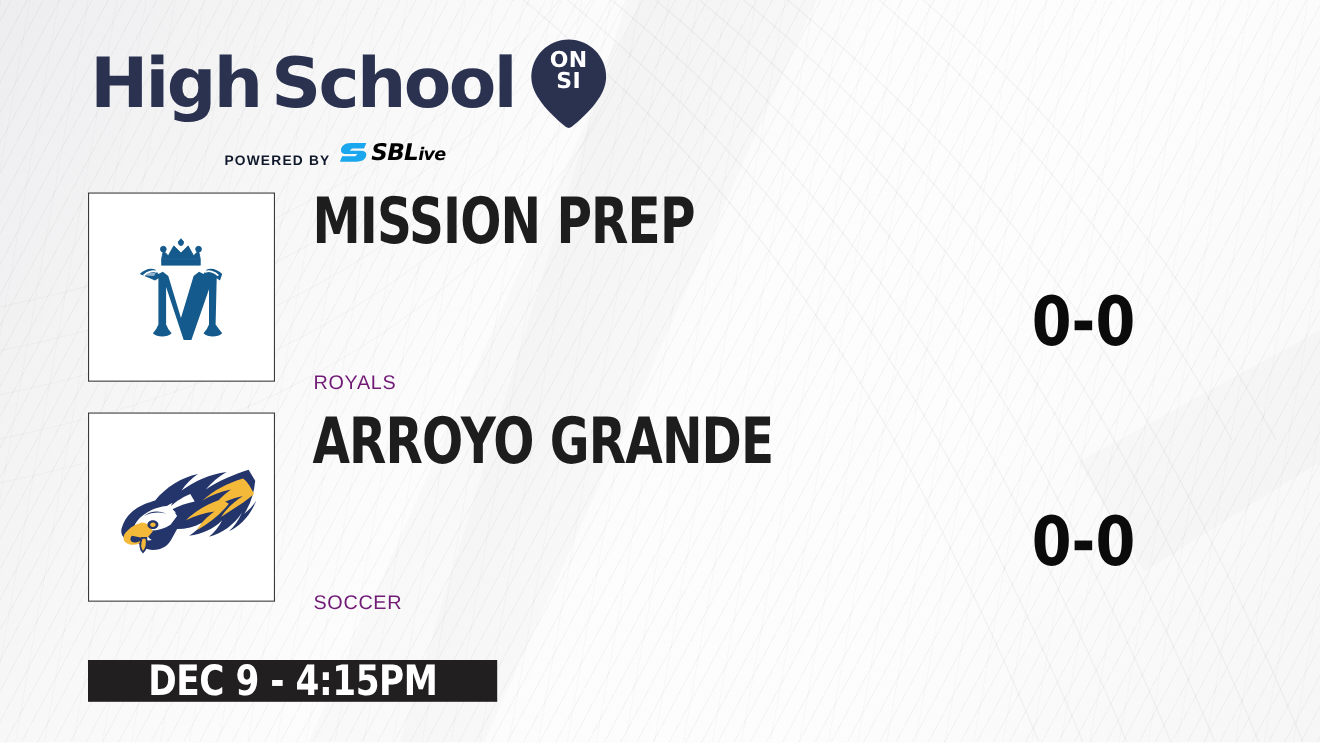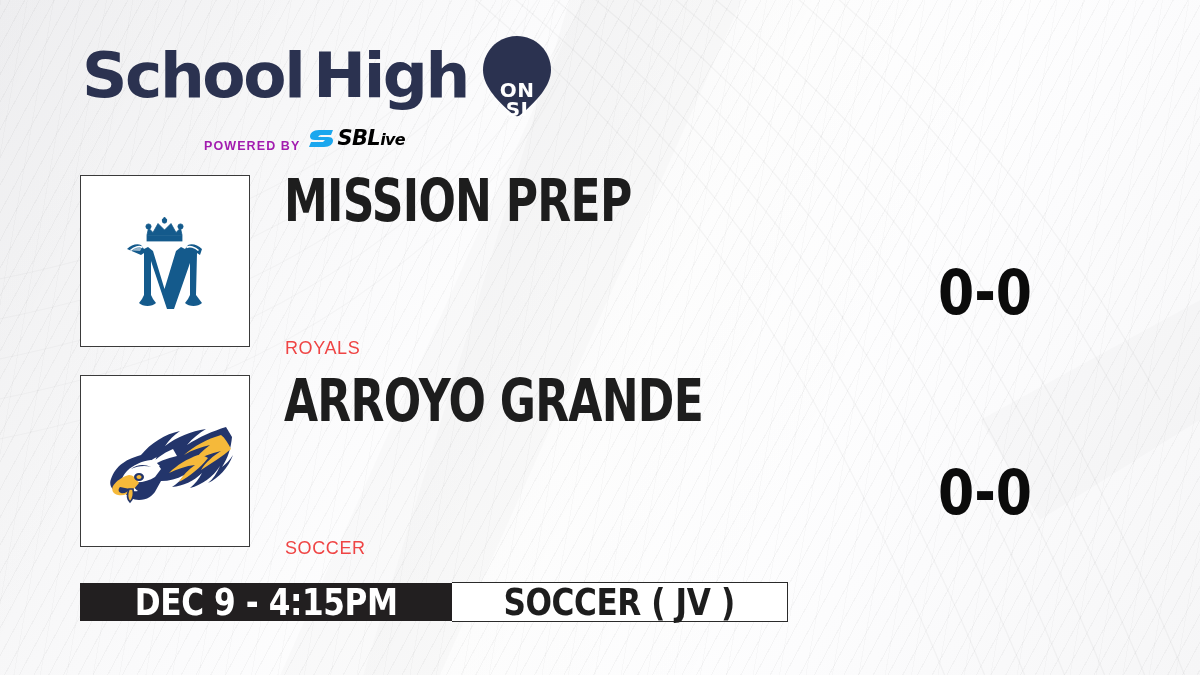--- a/index.html
+++ b/index.html
@@ -80,30 +80,30 @@
     white-space:nowrap;
   }
   .pin { position:relative; width:74px; height:84px; margin-left:2px; flex:none; }
   .pin svg { position:absolute; inset:0; width:74px; height:84px; }
   .pin-text {
     position:absolute; left:0; top:11px; width:74px;
     text-align:center;
     font-family:"DejaVu Sans", sans-serif;
     font-weight:bold;
     font-size:20px; line-height:19px;
-    color:#ffffff; letter-spacing:0.3px;margin-top:36px;
+    color:#ffffff; letter-spacing:0.3px;
   }
   .powered {
     display:flex; align-items:center; gap:9px;
     margin-top:5px; padding-left:122px;
   }
   .powered-label {
     font-family:"Liberation Sans", sans-serif;
     font-size:12.5px; font-weight:bold;
-    letter-spacing:1.1px; color:#a21caf;margin-top:16px;
+    letter-spacing:1.1px; color:#0f172a;margin-top:16px;
   }
   .sblive { display:flex; align-items:center; gap:2px; }
   .sblive-mark { width:26px; height:19px; flex:none; }
   .sblive-word {
     font-family:"DejaVu Sans", sans-serif;
     font-size:21px; font-weight:bold;
     font-style:italic; letter-spacing:-0.6px;
     color:#000000;
   }
   .sblive-word .lo { font-size:16px; }
@@ -133,21 +133,21 @@
     white-space:nowrap;
   }
   .team-name-1 { top:172px; }
   .team-name-2 { top:372px; }
 
   .mascot {
     position:absolute; left:285px;
     font-family:"Liberation Sans", sans-serif;
     font-size:18px;
     letter-spacing:0.6px;
-    color:#ef4444;
+    color:#701a75;
     white-space:nowrap;
   }
   .mascot-1 { top:338px; }
   .mascot-2 { top:538px; }
   .score-inner {
     position:absolute;
     left:905px; width:160px;
     text-align:center;
     font-family:"DejaVu Sans", sans-serif;
     font-weight:bold;
@@ -156,21 +156,21 @@
     transform:scaleX(0.84);
     transform-origin:center center;
   }
   .score-1 { top:262px; }
   .score-2 { top:462px; }
 
   
   .infobar {
     position:absolute; left:80px; top:566px;
     height:72px;
-    display:flex; align-items:center;
+    display:flex; align-items:flex-end;
   }
   .infobar-date {
     background:#221f20;
     display:flex; align-items:center; justify-content:center;
     padding:0 26px;
     min-width:323px;
   }
   .infobar-date span {
     font-family:"DejaVu Sans", sans-serif;
     font-weight:bold;
@@ -234,22 +234,22 @@
           <path d="M980,420 L1200,300 L1200,420 L1040,520 Z"></path>
         </g>
       </svg>
     </div>
     <div class="bg-sheen"></div>
     <div class="bg-sheen2"></div>
   </div>
 
   <div class="brand">
     <div class="brand-row">
+      <div class="brand-word">High</div>
       <div class="brand-word">School</div>
-      <div class="brand-word">High</div>
       <div class="pin">
         <svg viewBox="0 0 74 84">
           <path d="M37 2 C18.2 2 3 17.2 3 36 C3 52 18 68 34.2 81.3 C35.8 82.6 38.2 82.6 39.8 81.3 C56 68 71 52 71 36 C71 17.2 55.8 2 37 2 Z" fill="#2b3250"></path>
         </svg>
         <div class="pin-text">
           <div>ON</div>
           <div>SI</div>
         </div>
       </div>
     </div>
@@ -346,18 +346,15 @@
     </svg>
   </div>
   <div class="team-name team-name-2">ARROYO GRANDE</div>
   <div class="mascot mascot-2">SOCCER</div>
   <div class="score-inner score-2">0-0</div>
 
   <div class="infobar">
     <div class="infobar-date">
       <span>DEC 9 - 4:15PM</span>
     </div>
-    <div class="infobar-sport">
-      <span>SOCCER ( JV )</span>
-    </div>
   </div>
 
 </div>
 
 </body></html>

